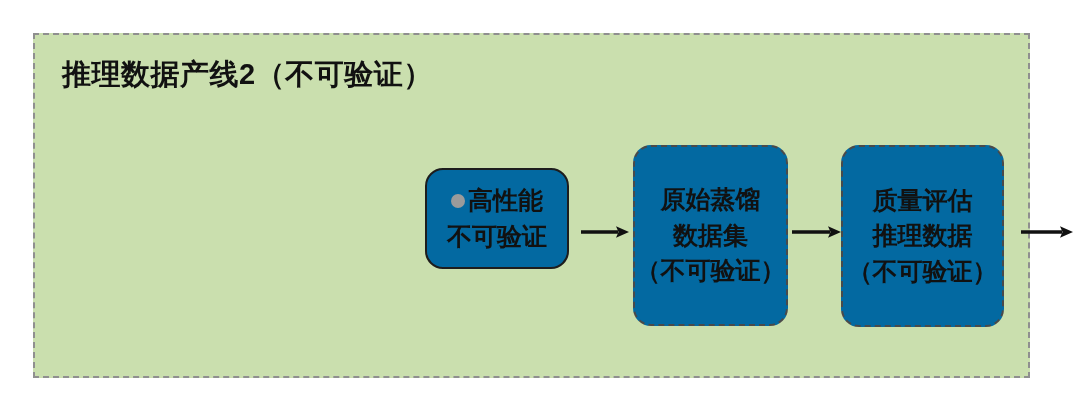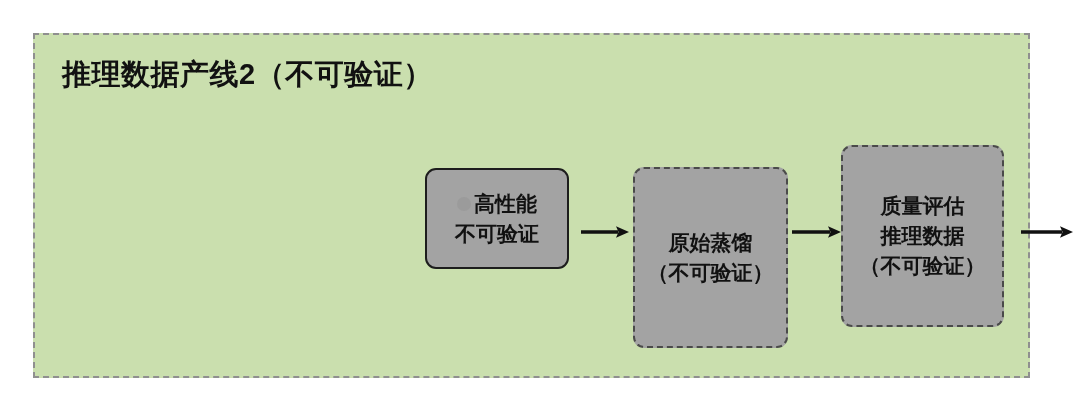--- a/index.html
+++ b/index.html
@@ -43,31 +43,31 @@
     font-weight: 700;
     color: #111111;
     letter-spacing: 0.5px;
     white-space: nowrap;
     line-height: 1.2;
   }
 
   
   .node {
     position: absolute;
-    background: #a3a3a3;
-    border-radius: 11px;
+    background: #0369a1;
+    border-radius: 18px;
     box-sizing: border-box;
     display: flex;
     flex-direction: column;
     align-items: center;
     justify-content: center;
     text-align: center;
     color: #111111;
     font-weight: 700;
-    font-size: 21px;
+    font-size: 25px;
     line-height: 1.42;
   }
 
   .node.solid {
     border: 2.5px solid #1d1d1d;
   }
 
   .node.dashed {
     border: 2.5px dashed #4a4a4a;
   }
@@ -88,21 +88,21 @@
     height: 14px;
     border-radius: 50%;
     background: #9b9b9b;
     display: inline-block;
     margin-right: 3px;
     flex: none;
   }
 
   
   #node-llm      { left: 425px; top: 168px; width: 144px; height: 101px; }
-  #node-raw      { left: 633px; top: 145px; width: 155px; height: 181px; margin-top: 22px; }
+  #node-raw      { left: 633px; top: 145px; width: 155px; height: 181px; }
   #node-quality  { left: 841px; top: 145px; width: 163px; height: 182px; }
 
   
   .arrow {
     position: absolute;
     height: 20px;
     display: block;
   }
   #arrow-1 { left: 581px; top: 222px; width: 48px; }
   #arrow-2 { left: 792px; top: 222px; width: 49px; }
@@ -120,20 +120,21 @@
   <div class="node solid" id="node-llm">
     <span class="node-line with-bullet">
       <span class="bullet-dot"></span>
       <span>高性能</span>
     </span>
     <span class="node-line">不可验证</span>
   </div>
 
   <div class="node dashed" id="node-raw">
     <span class="node-line">原始蒸馏</span>
+    <span class="node-line">数据集</span>
     <span class="node-line">（不可验证）</span>
   </div>
 
   <div class="node dashed" id="node-quality">
     <span class="node-line">质量评估</span>
     <span class="node-line">推理数据</span>
     <span class="node-line">（不可验证）</span>
   </div>
 
   <svg class="arrow" id="arrow-1" viewBox="0 0 48 20">

